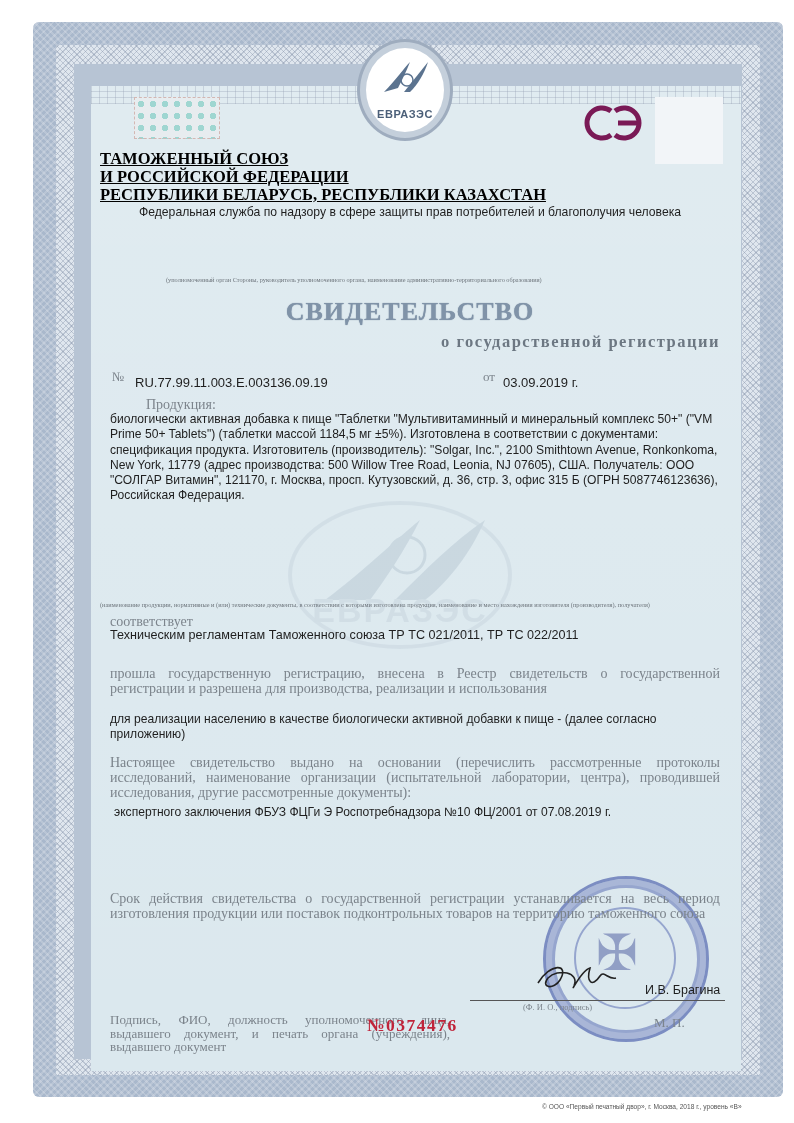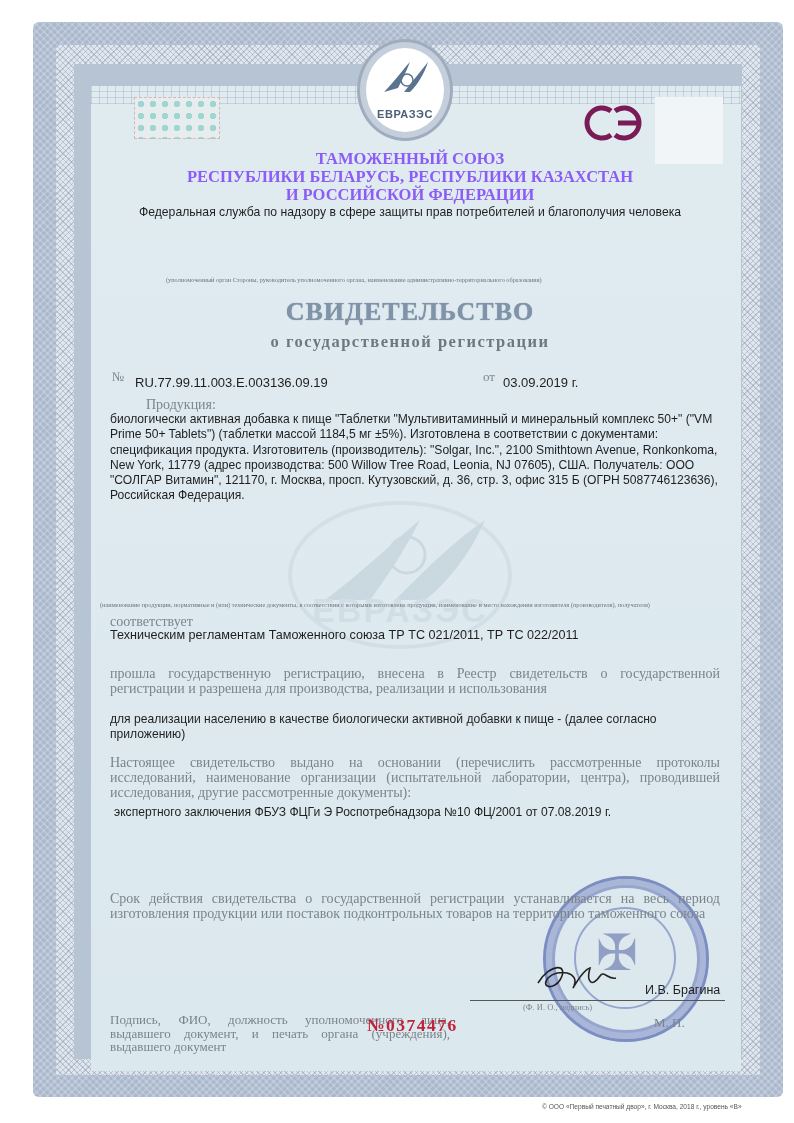--- a/index.html
+++ b/index.html
@@ -29,26 +29,26 @@
   .emblem-top .swoosh { position:absolute; left:14px; top:10px; width:50px; height:40px; }
   .emblem-top .emb-label { position:absolute; left:0; right:0; bottom:12px; text-align:center; font-weight:bold; font-size:11px; color:#4b5f78; letter-spacing:0.5px; }
 
   .ce-mark { position:absolute; left:578px; top:103px; width:70px; height:40px; }
 
   .watermark { position:absolute; left:285px; top:500px; width:230px; height:150px; opacity:0.5; }
   .watermark .wm-label { position:absolute; left:10px; bottom:20px; width:210px; text-align:center; font-weight:bold; font-size:34px; color:#c6d3dd; letter-spacing:2px; }
   .t { position:absolute; color:#2a2a2a; }
   .gray-serif { font-family:"Liberation Serif", serif; color:#7c848c; }
 
-  .union-title { left:100px; width:620px; text-align:center; font-family:"Liberation Serif", serif; font-weight:bold; color:#8b5cf6; font-size:16.5px; line-height:18px; }
+  .union-title { left:100px; width:620px; text-align:left; font-family:"Liberation Serif", serif; font-weight:bold; color:#000000; font-size:16.5px; line-height:18px;text-decoration:underline; }
   .agency { left:100px; width:620px; text-align:center; font-size:12.2px; line-height:15px; color:#1f1f1f; }
   .tiny-caption { font-family:"Liberation Serif", serif; font-size:6.3px; color:#6d747b; white-space:nowrap; }
 
   .cert-title { left:100px; width:620px; text-align:center; font-family:"Liberation Serif", serif; font-weight:bold; font-size:26px; color:#8093a8; letter-spacing:1px; text-shadow:0 0 1px #6f8399; }
-  .cert-sub { left:100px; width:620px; text-align:center; font-family:"Liberation Serif", serif; font-weight:bold; font-size:16.5px; color:#6c7782; letter-spacing:1.5px; }
+  .cert-sub { left:100px; width:620px; text-align:right; font-family:"Liberation Serif", serif; font-weight:bold; font-size:16.5px; color:#6c7782; letter-spacing:1.5px; }
 
   .body-text { font-size:12.1px; line-height:15.3px; color:#1e1e1e; }
   .serif-para { font-family:"Liberation Serif", serif; color:#7b838b; font-size:14px; line-height:15px; text-align:justify; text-align-last:left; }
 
   .signature-line { position:absolute; left:470px; top:1000px; width:255px; border-top:1px solid #555; }
   .red-number { font-family:"Liberation Serif", serif; font-weight:bold; color:#c0243a; font-size:17.5px; letter-spacing:1.5px; }
   .stamp { position:absolute; left:543px; top:876px; width:160px; height:160px; border-radius:50%; border:3px solid rgba(70,90,170,0.75); box-shadow: inset 0 0 0 6px rgba(255,255,255,0.2), inset 0 0 0 9px rgba(70,90,170,0.55); opacity:0.85; }
   .stamp .stamp-inner { position:absolute; left:28px; top:28px; width:98px; height:98px; border-radius:50%; border:2px solid rgba(70,90,170,0.55); }
   .stamp .eagle { position:absolute; left:50px; top:45px; font-size:50px; color:rgba(60,75,150,0.55); }
   .signature { position:absolute; left:530px; top:958px; width:110px; height:40px; }
@@ -87,22 +87,22 @@
     <ellipse cx="115" cy="75" rx="110" ry="72" fill="none" stroke="#c8d5df" stroke-width="4"></ellipse>
     <path d="M40 100 C80 70, 110 40, 135 20 C120 50, 100 80, 85 100 Z" fill="#b7c7d3"></path>
     <path d="M110 100 C140 70, 170 40, 200 20 C185 55, 160 85, 140 100 Z" fill="#b7c7d3"></path>
     <circle cx="122" cy="55" r="18" fill="none" stroke="#b7c7d3" stroke-width="3"></circle>
   </svg>
   <div class="wm-label">ЕВРАЗЭС</div>
 </div>
 
 <div class="t union-title" style="top:150px;">
   <div>ТАМОЖЕННЫЙ СОЮЗ</div>
+  <div>И РОССИЙСКОЙ ФЕДЕРАЦИИ</div>
   <div>РЕСПУБЛИКИ БЕЛАРУСЬ, РЕСПУБЛИКИ КАЗАХСТАН</div>
-  <div>И РОССИЙСКОЙ ФЕДЕРАЦИИ</div>
 </div>
 
 <div class="t agency" style="top:205px;">
   <div>Федеральная служба по надзору в сфере защиты прав потребителей и благополучия человека</div>
 </div>
 
 <div class="t tiny-caption" style="left:166px; top:276px;">(уполномоченный орган Стороны, руководитель уполномоченного органа, наименование административно-территориального образования)</div>
 
 <div class="t cert-title" style="top:297px;">СВИДЕТЕЛЬСТВО</div>
 <div class="t cert-sub" style="top:332px;">о государственной регистрации</div>

